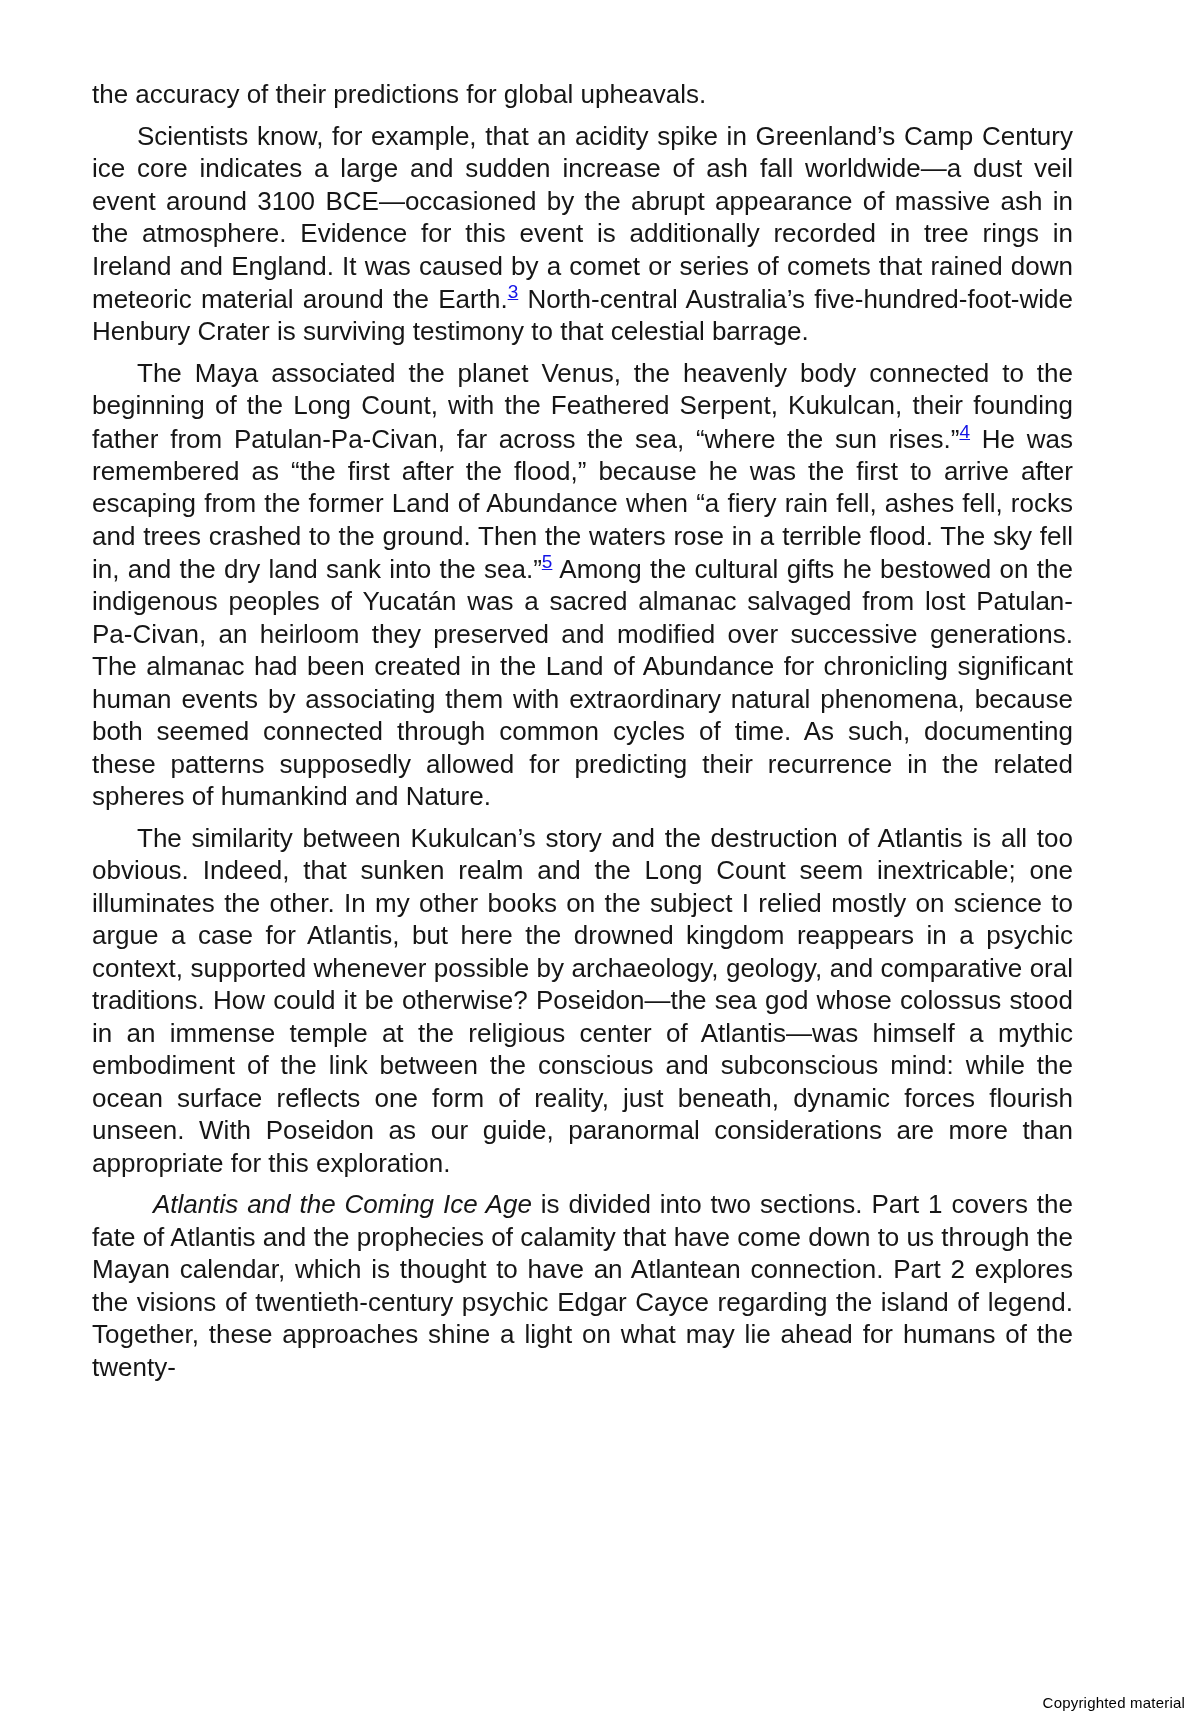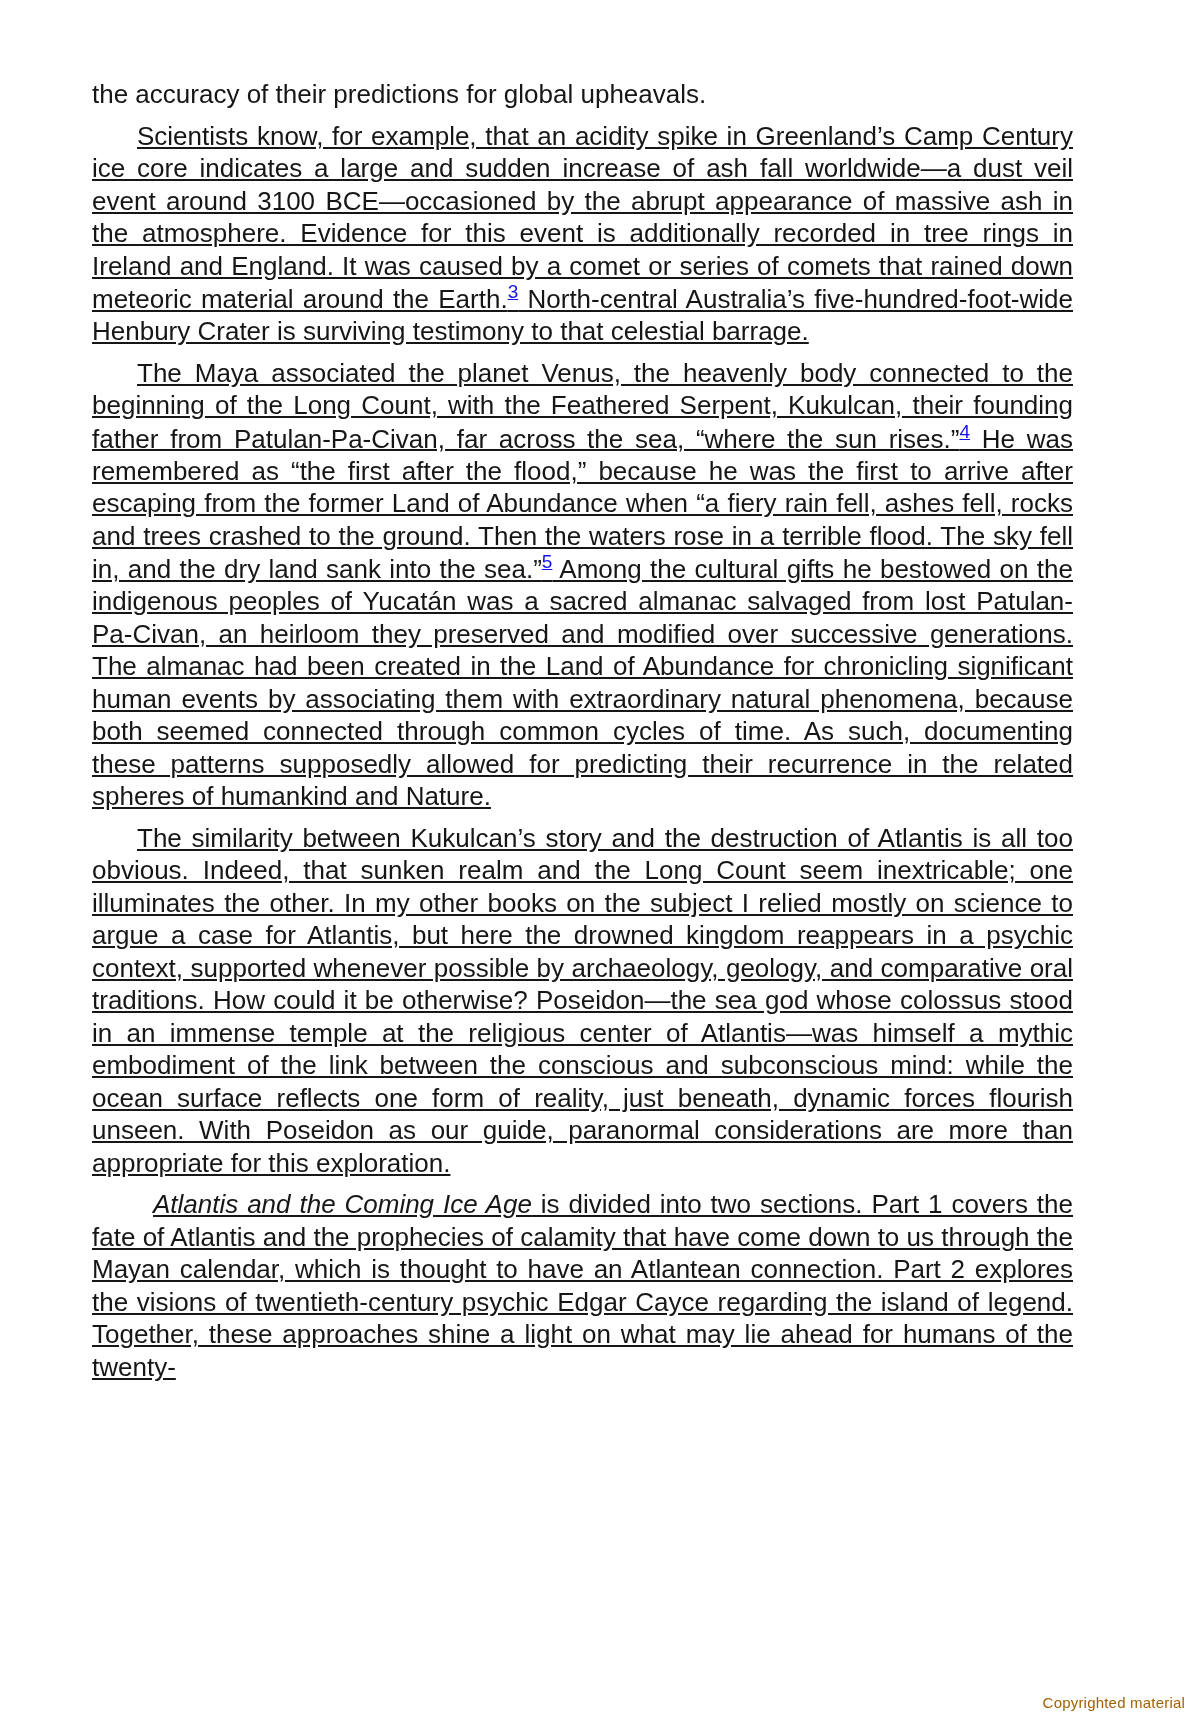--- a/index.html
+++ b/index.html
@@ -23,21 +23,20 @@
     font-size: 26px;
     line-height: 32.5px;
     color: #161616;
     text-align: justify;
   }
   .text-block p {
     margin: 0;
   }
   .text-block p + p {
     margin-top: 9px;
-    text-decoration: underline;
   }
   .text-block p.indent {
     text-indent: 45px;
   }
   .text-block sup {
     font-size: 19px;
     line-height: 1.1;
     vertical-align: super;
   }
   .text-block sup a {
@@ -47,21 +46,21 @@
   }
   .italic {
     font-style: italic;
     margin-left: 16px;
   }
   .watermark {
     position: absolute;
     right: 15px;
     top: 1694px;
     font-size: 15px;
-    color: #a16207;
+    color: #000000;
     letter-spacing: 0.2px;
   }
 </style>
 </head>
 <body>
 
 <div class="page">
   <div class="text-block">
     <p class="para"><span>the accuracy of their predictions for global upheavals.</span></p>
     <p class="para indent"><span>Scientists know, for example, that an acidity spike in Greenland’s Camp Century ice core indicates a large and sudden increase of ash fall worldwide—a dust veil event around 3100 BCE—occasioned by the abrupt appearance of massive ash in the atmosphere. Evidence for this event is additionally recorded in tree rings in Ireland and England. It was caused by a comet or series of comets that rained down meteoric material around the Earth.</span><sup><a>3</a></sup><span> North-central Australia’s five-hundred-foot-wide Henbury Crater is surviving testimony to that celestial barrage.</span></p>

